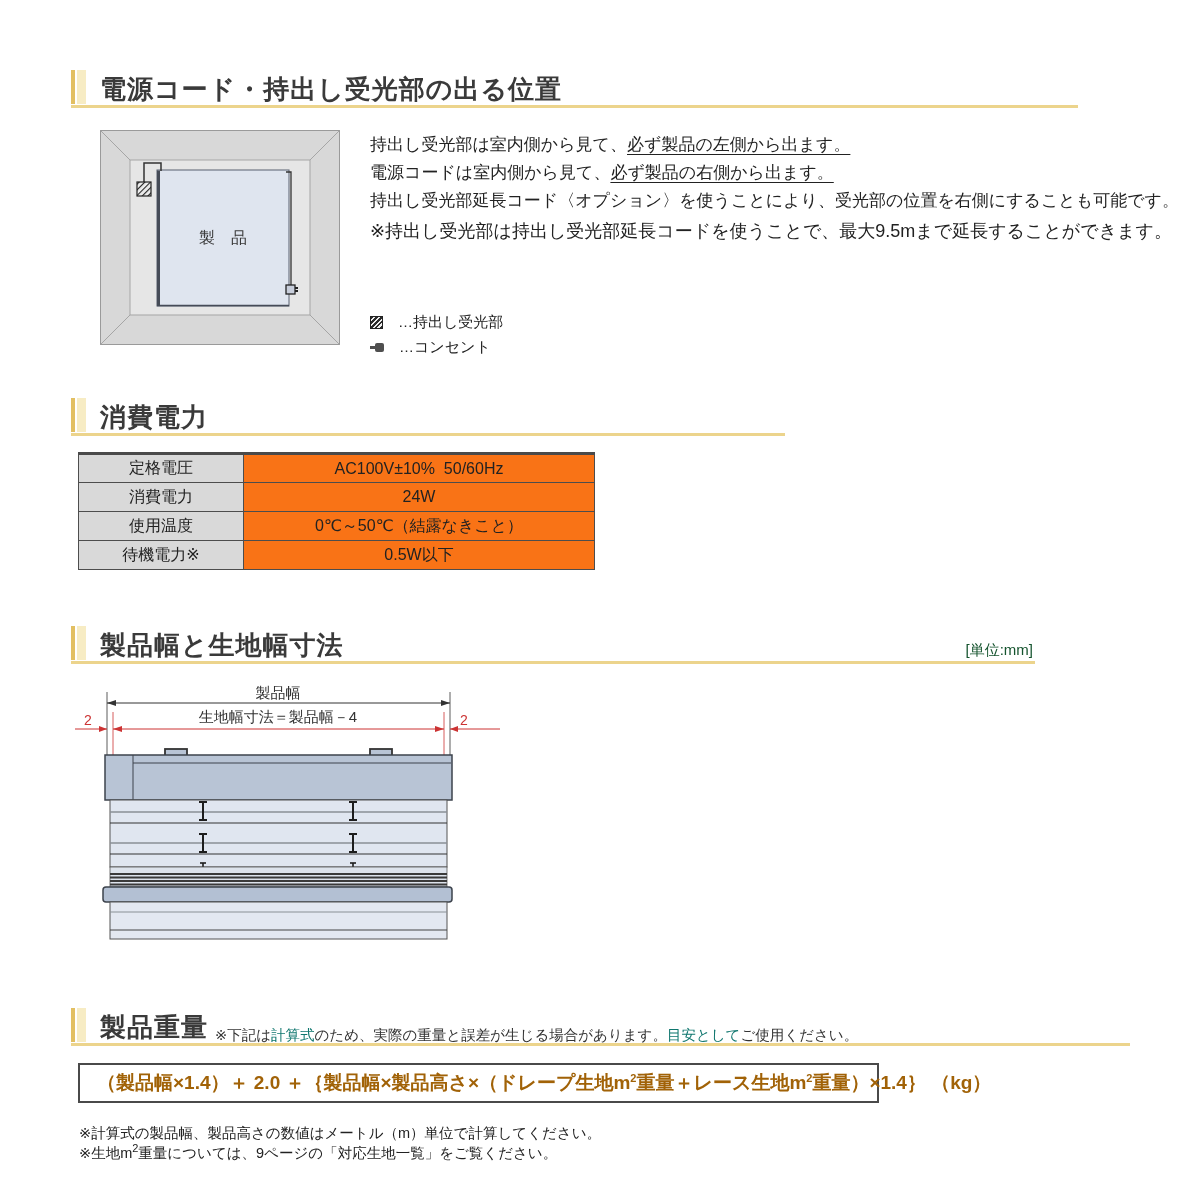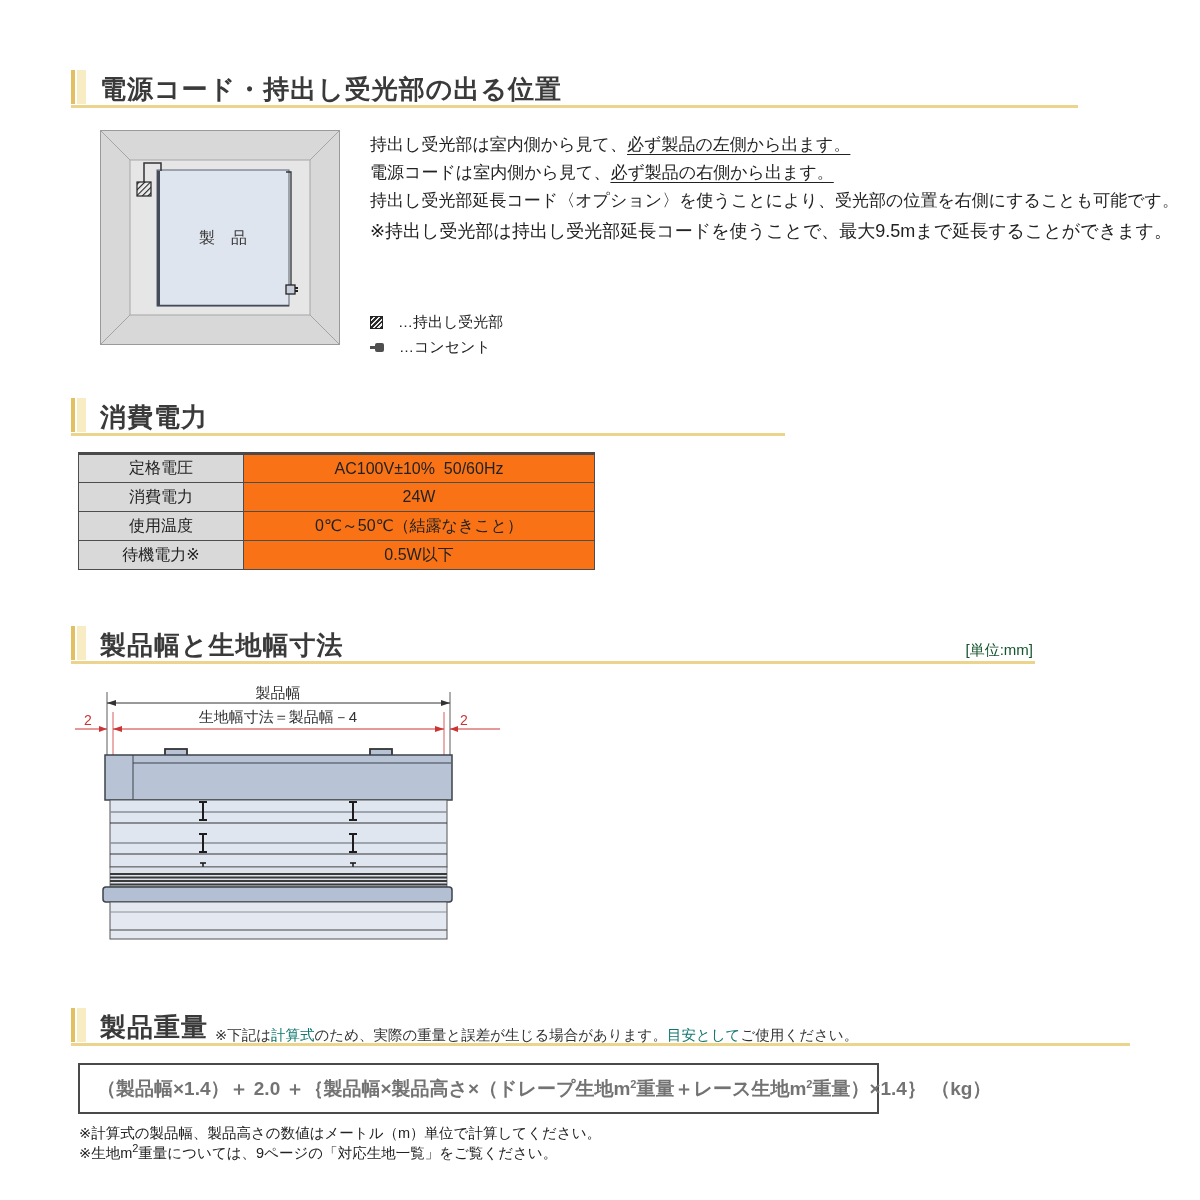--- a/index.html
+++ b/index.html
@@ -43,23 +43,23 @@
   .spec-table td.lbl { width:165px; background:#d9d9d9; }
   .spec-table td.val { background:#f97316; }
   .spec-note { position:absolute; left:78px; top:572px; font-size:14.5px; color:#222; }
 
   
   .shade-diagram { position:absolute; left:75px; top:682px; }
   .shade-diagram text { font-family:"Liberation Sans","DejaVu Sans",sans-serif; }
 
   
   .red { color:#0f766e; }
-  .formula-box { position:absolute; left:78px; top:1063px; width:801px; height:51px;
+  .formula-box { position:absolute; left:78px; top:1063px; width:801px; height:40px;
                  border:2px solid #4a4a4a; display:flex; align-items:center;
-                 padding-left:17px; font-size:19px; font-weight:600; color:#737373; white-space:nowrap; }
+                 padding-left:17px; font-size:19px; font-weight:600; color:#a16207; white-space:nowrap; }
   .formula-box sup, .fnote sup { font-size:11px; vertical-align:super; line-height:0; }
   .fnote { position:absolute; left:79px; font-size:14.5px; color:#222; white-space:nowrap; }
 </style>
 </head>
 <body>
 
 <div class="page">
 
   <div class="sec-header" style="top:70px; width:1007px;">
     <div class="bar-gold"></div>

